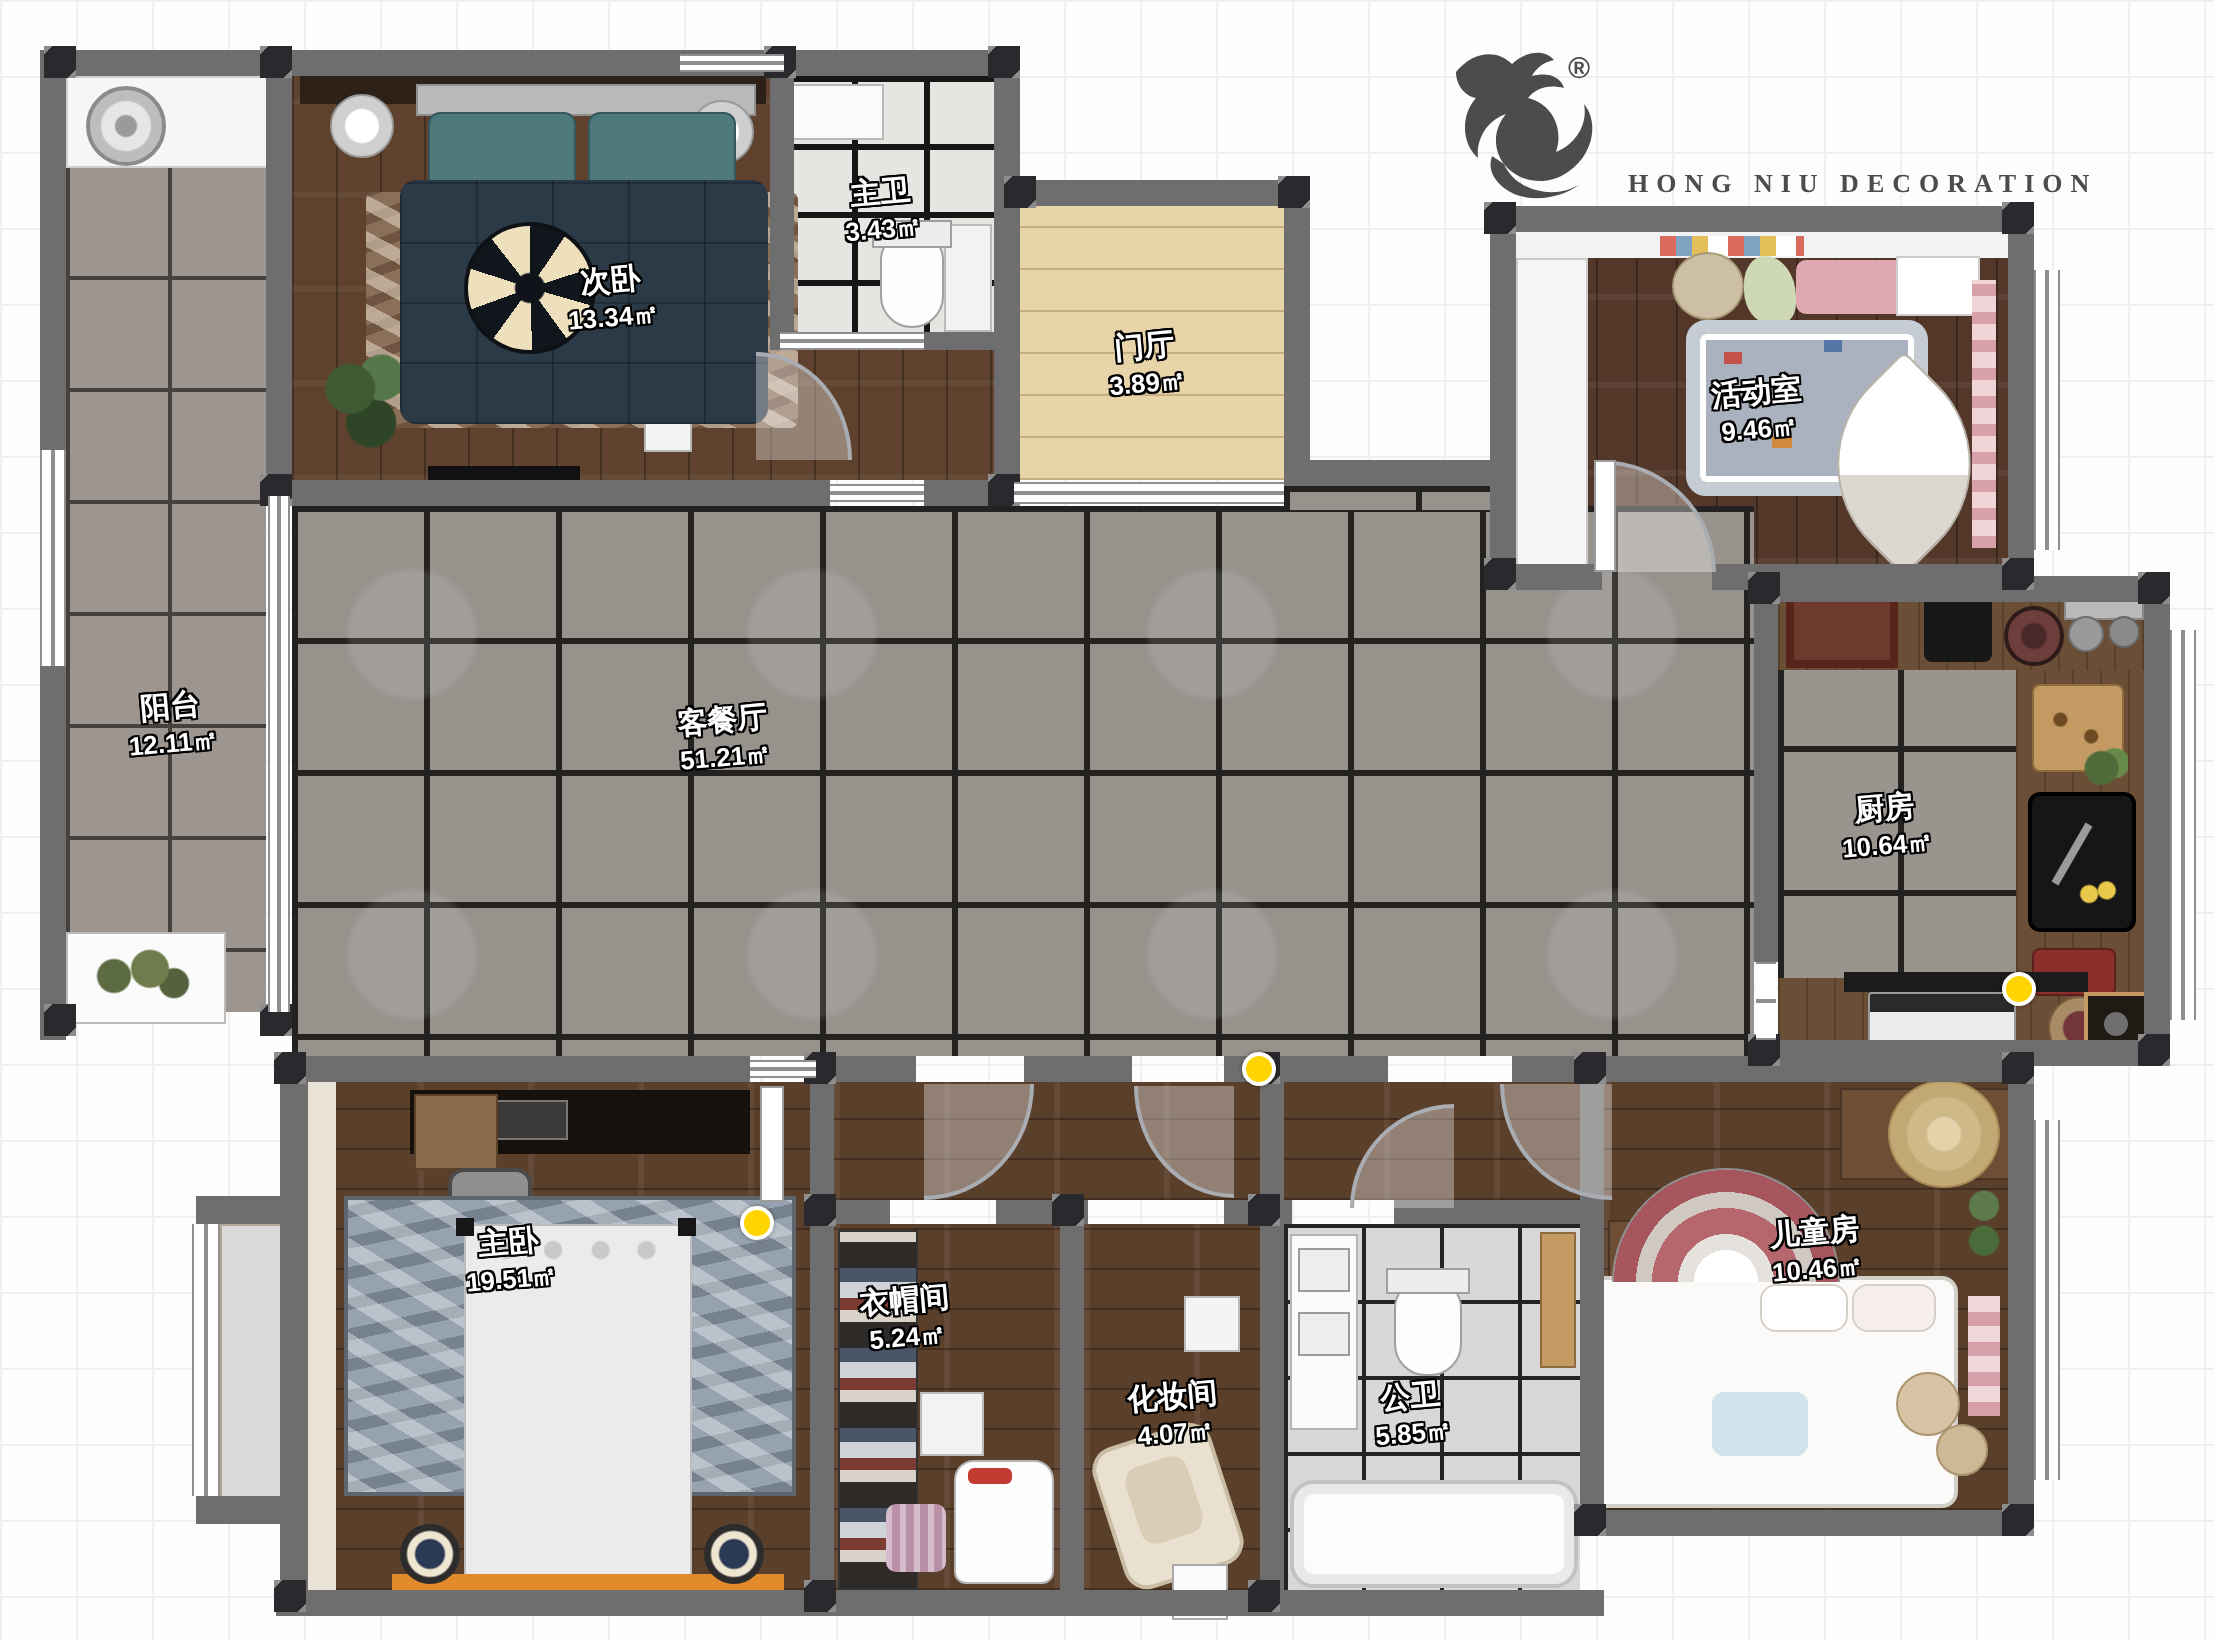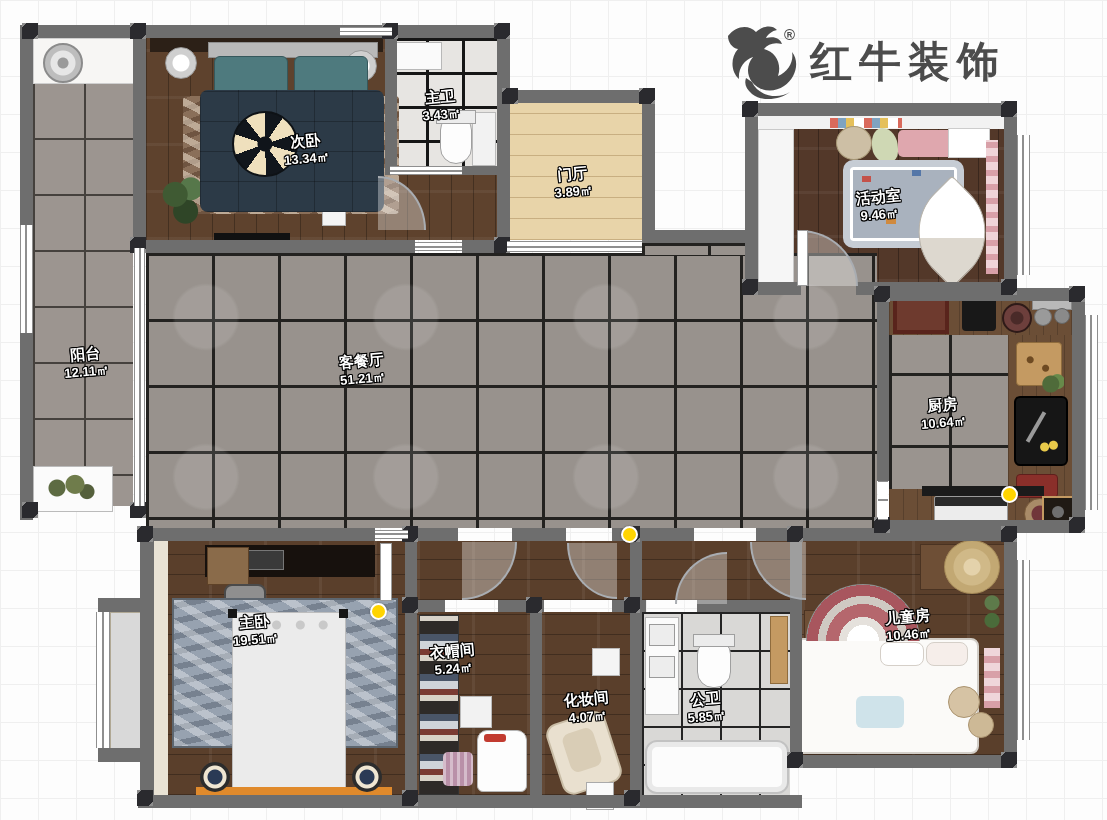--- a/index.html
+++ b/index.html
@@ -71,21 +71,21 @@
 <body>
 
 <div id="plan">
 
   <div id="logo">
     <svg width="80" height="78" viewBox="0 0 80 78" style="position:absolute;left:0;top:4px;">
       <path fill="#4c4c4c" d="M6 14 C14 4 26 2 34 10 C40 4 50 2 55 8 C50 9 46 12 44 16 C52 14 58 16 60 22 C52 20 46 22 42 27 C54 30 60 42 56 54 C66 50 72 40 70 30 C78 40 74 56 62 64 C52 71 38 70 30 60 C24 52 25 42 31 35 C22 38 16 47 17 57 C9 50 8 36 16 27 C10 26 6 20 6 14 Z"></path>
       <path fill="#4c4c4c" d="M30 60 C36 74 56 78 68 70 C58 78 40 80 30 72 C24 67 22 62 24 56 Z"></path>
     </svg>
     <span class="reg">®</span>
-    <span class="brand">红牛装饰</span>
+    <span class="sub">HONG NIU DECORATION</span>
   </div>
 
   <div class="tile-balcony" style="left:33px;top:82px;width:100px;height:424px;"></div>
   <div class="wood-v" style="left:146px;top:38px;width:239px;height:202px;"></div>
   <div class="wood-v" style="left:385px;top:175px;width:112px;height:65px;"></div>
   <div class="tile-white" style="left:390px;top:38px;width:107px;height:130px;"></div>
   <div class="wood-light" style="left:510px;top:103px;width:132px;height:137px;"></div>
   <div class="wood-v2" style="left:758px;top:116px;width:246px;height:166px;"></div>
   <div class="tile-gray" style="left:146px;top:253px;width:731px;height:275px;"></div>
   <div class="tile-gray" style="left:642px;top:243px;width:116px;height:12px;"></div>

